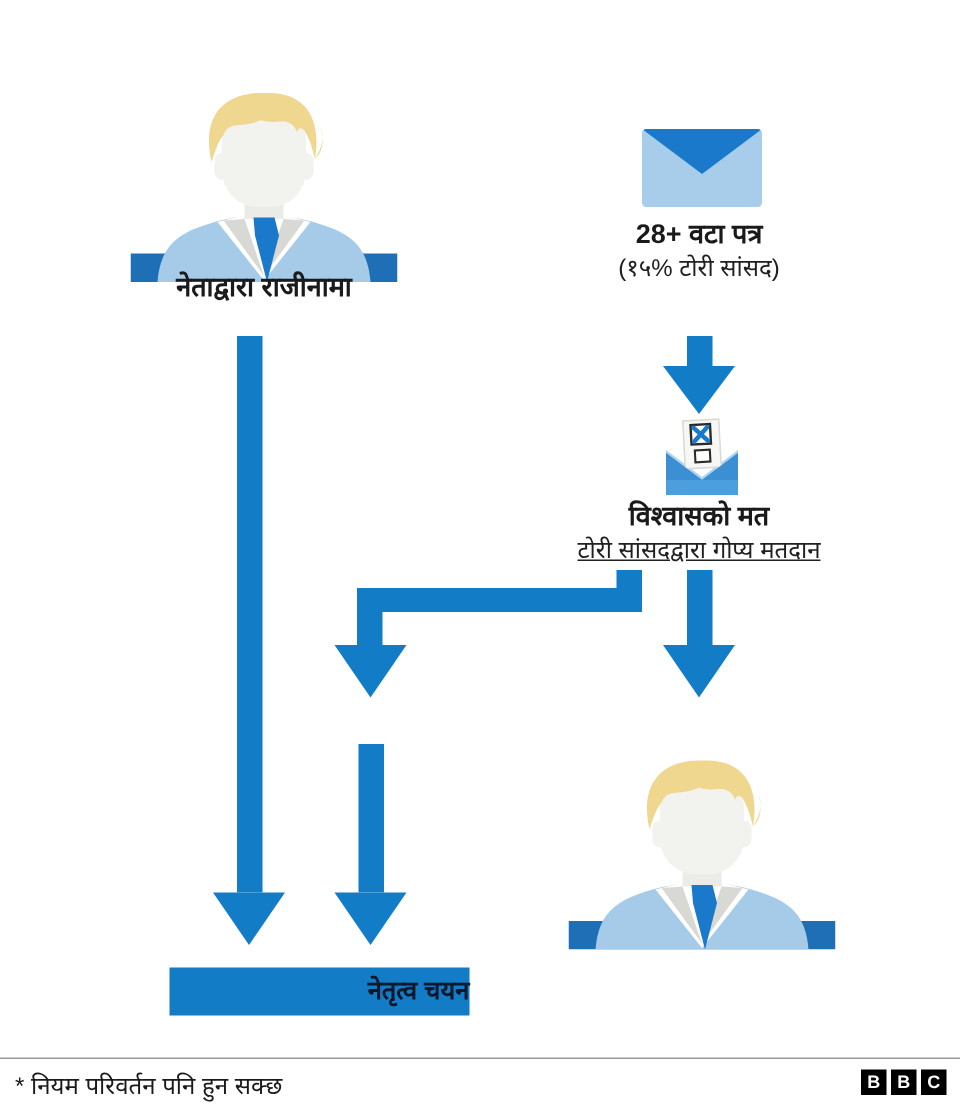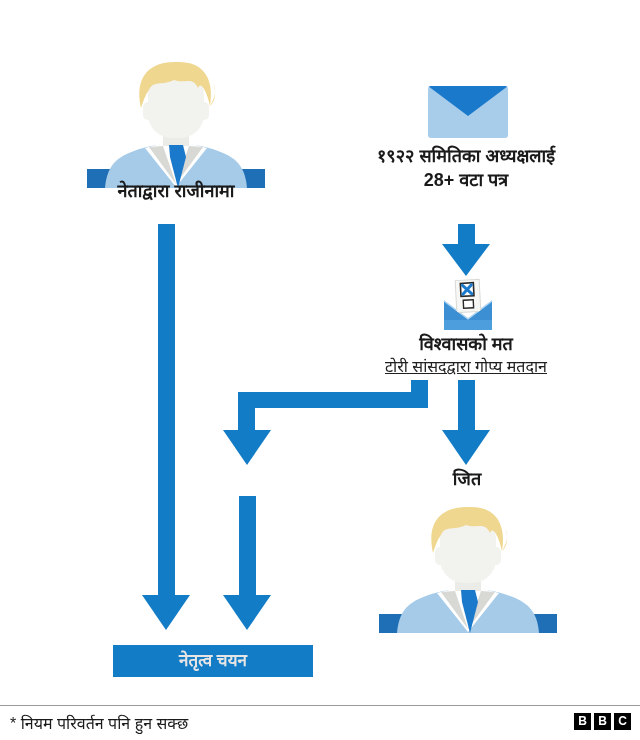--- a/index.html
+++ b/index.html
@@ -23,21 +23,21 @@
   .ctr{text-align:center;}
   .bold{font-weight:bold;}
   #title{left:12px;top:8px;width:610px;font-size:23px;font-weight:bold;line-height:1.3;}
   .shaft{position:absolute;background:var(--blue);}
   .head-down{position:absolute;width:0;height:0;border-left:24px solid transparent;
     border-right:24px solid transparent;border-top:35px solid var(--blue);}
   .label-md{font-size:18px;}
   .label-sm{font-size:16px;color:#202020;}
   #leadership-box{
     left:113px;top:645px;width:200px;height:32px;background:var(--blue);
-    color:#e5e5e5;font-weight:bold;font-size:17px;line-height:32px;text-align:center;
+    color:#0f172a;font-weight:bold;font-size:17px;line-height:32px;text-align:right;
   }
   
   #envelope{left:428px;top:86px;width:80px;height:52px;background:var(--env-light);
     border-radius:3px;overflow:hidden;}
   #envelope .flap{position:absolute;left:0;top:0;width:0;height:0;
     border-left:40px solid transparent;border-right:40px solid transparent;
     border-top:30px solid var(--env-dark);}
   
   #footer-line{left:0;top:705px;width:640px;height:1px;background:#9a9a9a;}
   #footer-note{left:10px;top:712px;font-size:16px;}
@@ -72,22 +72,22 @@
 
   <div class="abs ctr bold label-md" style="left:66px;top:178px;width:220px;">नेताद्वारा राजीनामा</div>
 
   <div class="shaft" style="left:158px;top:224px;width:17px;height:371px;"></div>
   <div class="head-down" style="left:142px;top:595px;"></div>
 
   <div id="envelope" class="abs">
     <div class="flap"></div>
   </div>
   <div class="abs ctr" style="left:336px;top:144px;width:260px;line-height:24px;">
-    <div class="bold label-md">१९२२ समितिका अध्यक्षलाई</div>
     <div class="bold label-md">28+ वटा पत्र</div>
+    <div class="label-sm">(१५% टोरी सांसद)</div>
   </div>
 
   <div class="shaft" style="left:458px;top:224px;width:17px;height:20px;"></div>
   <div class="head-down" style="left:442px;top:244px;border-top-width:32px;"></div>
 
   <div class="abs" style="left:439px;top:278px;width:58px;height:54px;">
     <svg width="58" height="54" viewBox="0 0 58 54">
       <path d="M5,22 L29,40 L53,22 L53,52 L5,52 Z" fill="#AED3F0"></path>
       <g transform="rotate(-3 29 18)">
         <rect x="17" y="2" width="24" height="32" fill="#F7F7F5" stroke="#D9D9D6" stroke-width="1"></rect>
@@ -105,21 +105,20 @@
   <div class="abs ctr label-sm" style="left:336px;top:355px;width:260px;text-decoration:underline;">टोरी सांसदद्वारा गोप्य मतदान</div>
 
   <div class="shaft" style="left:411px;top:380px;width:17px;height:28px;"></div>
   <div class="shaft" style="left:238px;top:392px;width:190px;height:16px;"></div>
   <div class="shaft" style="left:238px;top:392px;width:17px;height:40px;"></div>
   <div class="head-down" style="left:223px;top:430px;"></div>
 
   <div class="shaft" style="left:458px;top:380px;width:17px;height:52px;"></div>
   <div class="head-down" style="left:442px;top:430px;"></div>
 
-  <div class="abs ctr bold label-md" style="left:417px;top:466px;width:100px;">जित</div>
 
   <div class="shaft" style="left:239px;top:496px;width:17px;height:99px;"></div>
   <div class="head-down" style="left:223px;top:595px;"></div>
 
   <div id="leadership-box" class="abs">नेतृत्व चयन</div>
 
   <div class="abs" style="left:379px;top:505px;width:178px;height:128px;">
     <svg width="178" height="128" viewBox="0 0 178 128">
       <rect x="0" y="109" width="178" height="19" fill="#1E6FB5"></rect>
       <path d="M18,128 C20,103 32,95 56,88 Q89,79 122,88 C146,95 158,103 160,128 Z" fill="#A6CBE9"></path>

